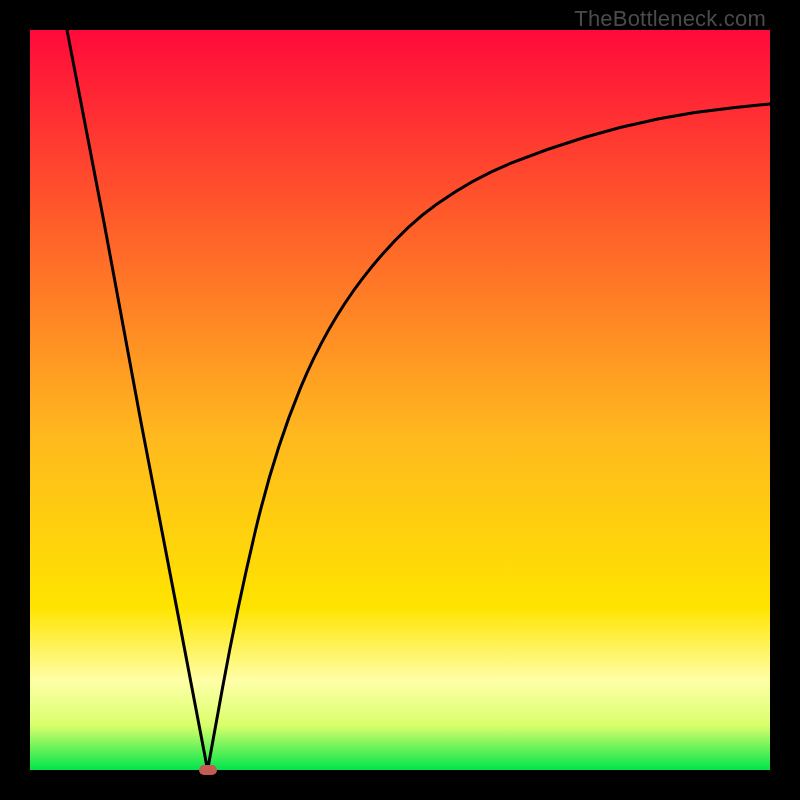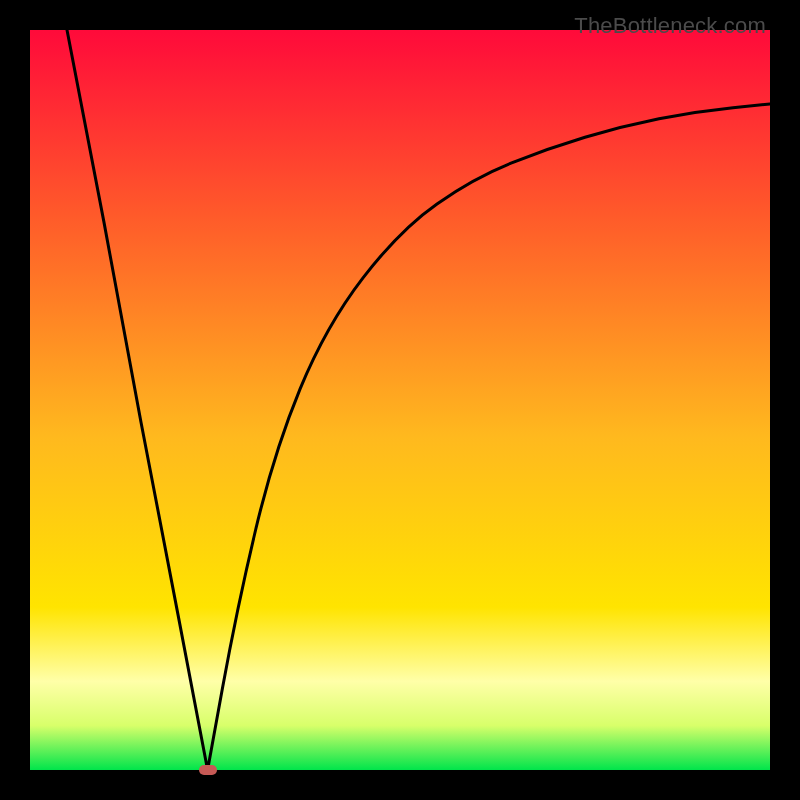--- a/index.html
+++ b/index.html
@@ -21,21 +21,21 @@
   }
   .gradient {
     position: absolute;
     left: 0;
     top: 0;
     width: 740px;
     height: 740px;
   }
   .attrib {
     position: absolute;
-    top: 13px;
+    top: 6px;
     right: 34px;
     color: #4b4b4b;
     font-size: 22px;
     font-weight: 500;
     letter-spacing: 0.2px;
   }
   svg.curve {
     position: absolute;
     left: 0;
     top: 0;

